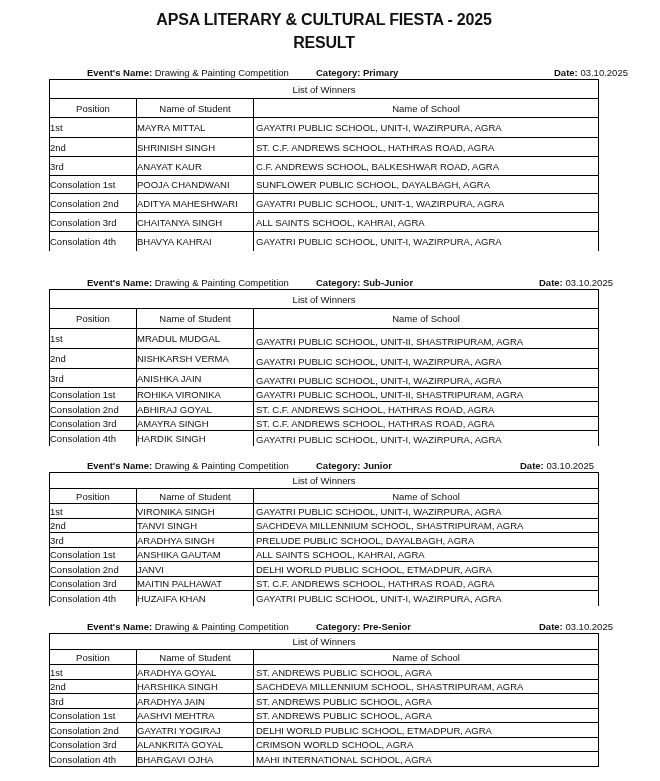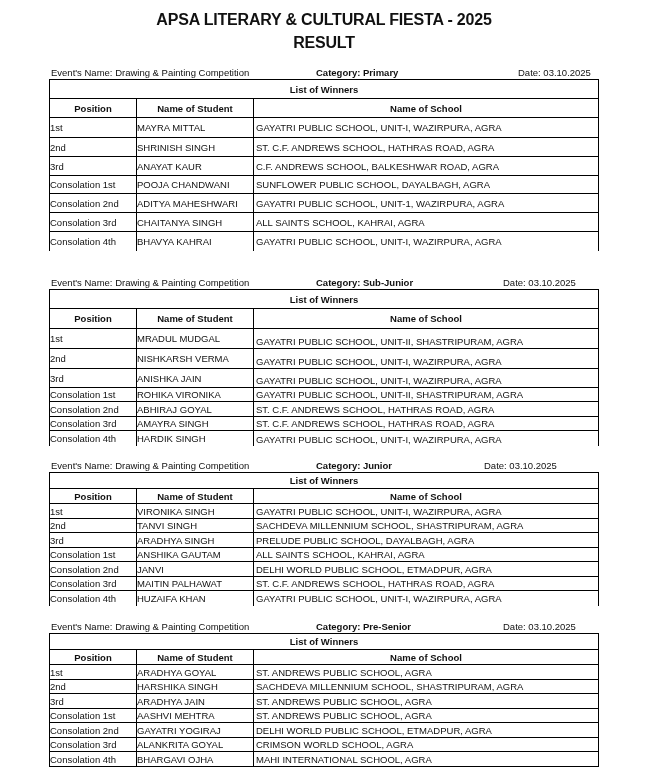--- a/index.html
+++ b/index.html
@@ -7,24 +7,24 @@
          font-family: "Liberation Sans", sans-serif; color: #111; }
   .title { position: absolute; left: 0; width: 648px; text-align: center;
            font-weight: bold; font-size: 16px; letter-spacing: -0.2px; }
   #t1 { top: 11px; }
   #t2 { top: 34px; }
   .section { position: absolute; left: 49px; width: 549px; }
   .meta { position: relative; height: 13px; font-size: 9.5px; line-height: 13px; white-space: nowrap; }
   .meta .ev { position: absolute; left: 2px; }
   .meta .cat { position: absolute; left: 267px; font-weight: bold; }
   .meta .dt { position: absolute; }
-  .meta b { font-weight: normal; }
+  .meta b { font-weight: bold; margin-left: 36px; }
   table { border-collapse: collapse; width: 549px; table-layout: fixed; font-size: 9.5px; }
   td, th { border: 1px solid #000; padding: 0; overflow: hidden; white-space: nowrap; }
-  th { font-weight: bold; text-align: center; }
+  th { font-weight: normal; text-align: center; }
   td.pos, td.stu { text-align: left; }
   td.sch { text-align: left; padding-left: 2px; }
   col.c1 { width: 87px; } col.c2 { width: 117px; } col.c3 { width: 345px; }
   .open tr:last-child td { border-bottom: none; }
   .open tr:last-child td:first-child { border-left: 1px solid #000; }
   .tall td.sch { vertical-align: bottom; padding-bottom: 1px; }
 </style>
 </head>
 <body>
 

